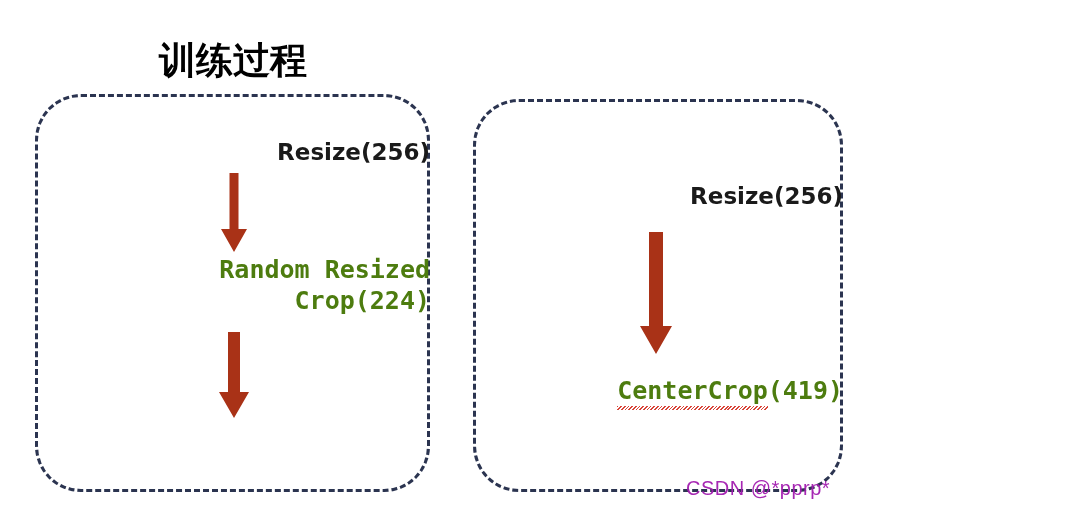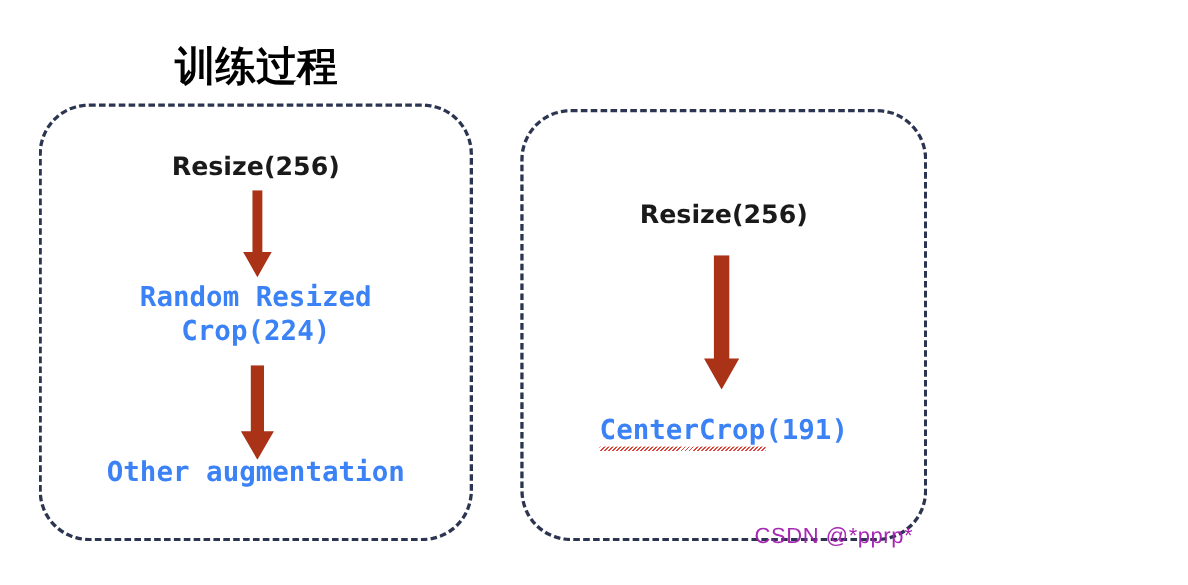--- a/index.html
+++ b/index.html
@@ -54,33 +54,33 @@
   #box-test {
     left: 473px;
     top: 99px;
     width: 370px;
     height: 393px;
   }
 
   
   .step-label {
     position: absolute;
-    text-align: center;
+    text-align: right;
     white-space: pre;
     line-height: 1.22;
   }
   .label-sans {
     font-family: "DejaVu Sans", "Liberation Sans", sans-serif;
     font-weight: bold;
     color: #1a1a1a;
   }
   .label-mono {
     font-family: "DejaVu Sans Mono", "Liberation Mono", monospace;
     font-weight: bold;
-    color: #3b82f6;
+    color: #4d7c0f;
   }
 
   #step-train-1 {
     left: 35px; top: 138px; width: 395px;
     font-size: 23px;
   }
   #step-train-2 {
     left: 35px; top: 255px; width: 395px;
     font-size: 25px;
   }
@@ -148,25 +148,24 @@
 
   <div class="dashed-box" id="box-train"></div>
 
   <div class="dashed-box" id="box-test"></div>
 
   <div class="step-label label-sans" id="step-train-1">Resize(256)</div>
 
   <div class="step-label label-mono" id="step-train-2">Random Resized
 Crop(224)</div>
 
-  <div class="step-label label-mono" id="step-train-3">Other augmentation</div>
 
   <div class="step-label label-sans" id="step-test-1">Resize(256)</div>
 
-  <div class="step-label label-mono" id="step-test-2"><span class="spellcheck">CenterCrop</span><span>(191)</span></div>
+  <div class="step-label label-mono" id="step-test-2"><span class="spellcheck">CenterCrop</span><span>(419)</span></div>
 
   <svg class="arrow" id="arrow-train-1" viewBox="0 0 36 79" preserveAspectRatio="none">
     <polygon points="13.5,0 22.5,0 22.5,56 31,56 18,79 5,56 13.5,56" fill="#a93217"></polygon>
   </svg>
 
   <svg class="arrow" id="arrow-train-2" viewBox="0 0 40 86" preserveAspectRatio="none">
     <polygon points="14,0 26,0 26,60 35,60 20,86 5,60 14,60" fill="#a93217"></polygon>
   </svg>
 
   <svg class="arrow" id="arrow-test-1" viewBox="0 0 40 122" preserveAspectRatio="none">

